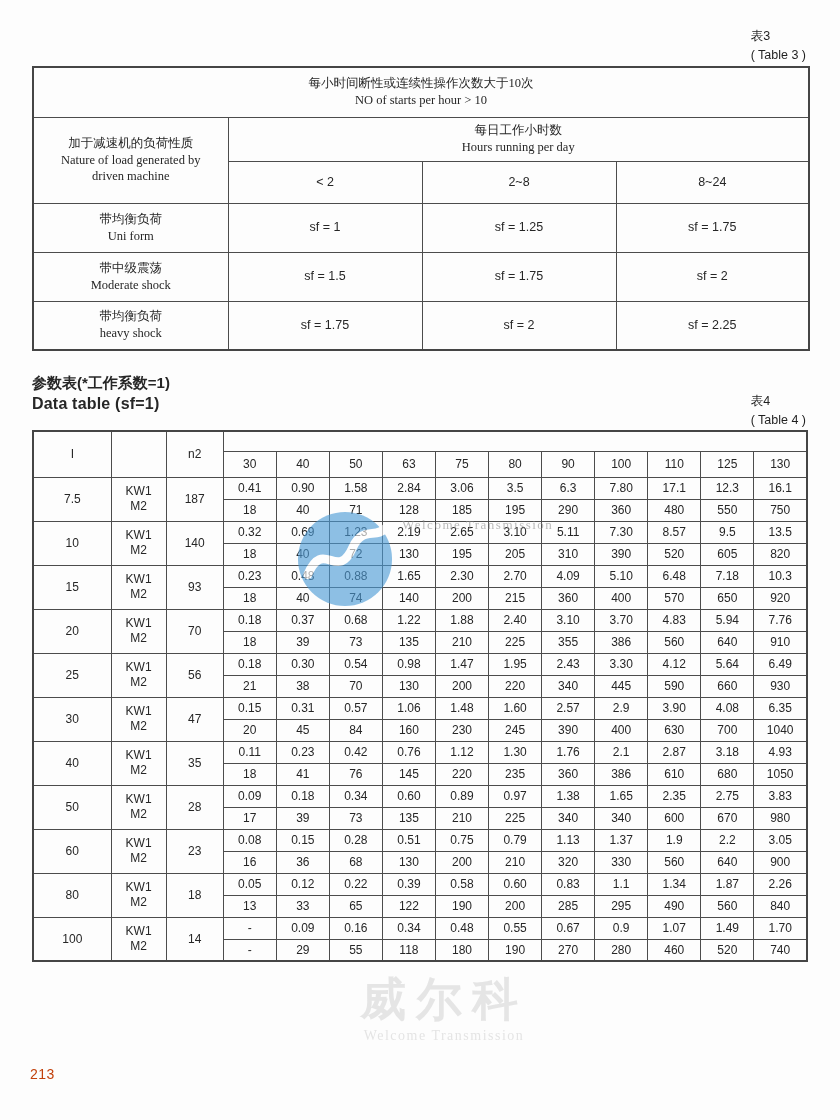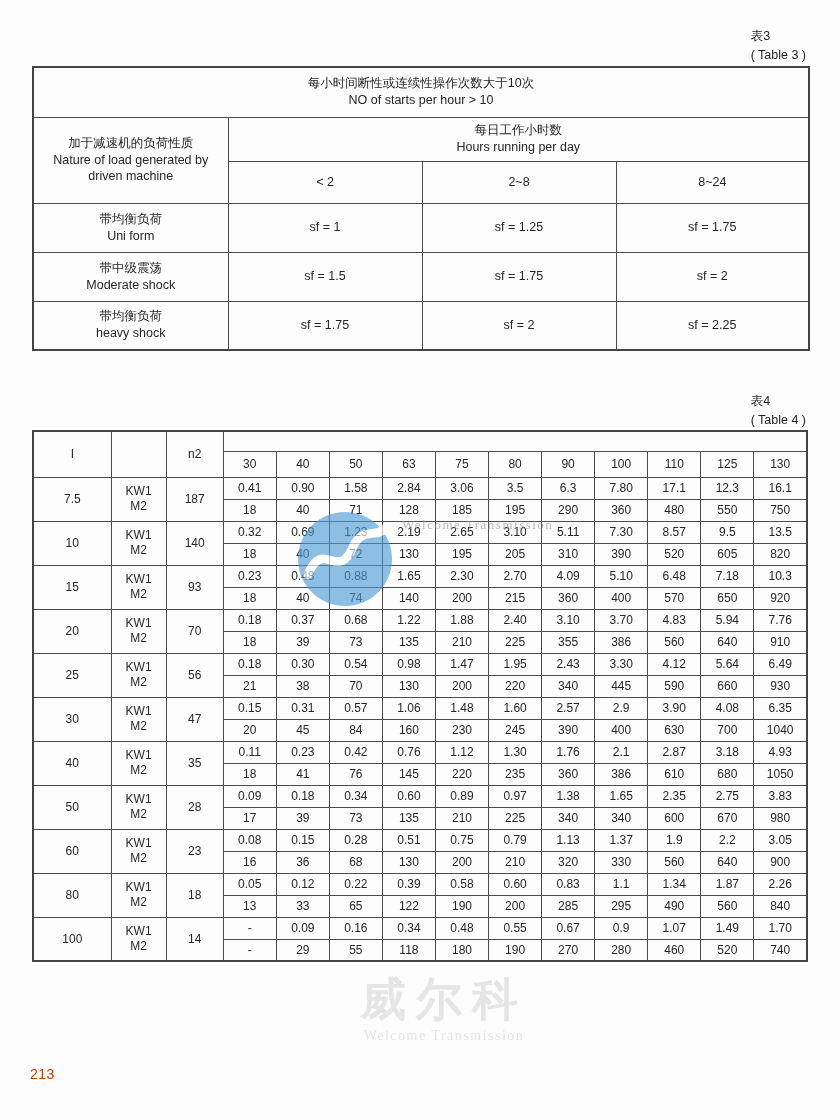--- a/index.html
+++ b/index.html
@@ -23,21 +23,21 @@
     padding: 0 2px; font-size: 12.5px; line-height: 1.35;
     overflow: hidden; white-space: nowrap;
   }
 
   
   #table3 { left: 32px; top: 66px; width: 776px; border: 2px solid #454545; }
   #table3 .h50 { height: 50px; }
   #table3 .h44 { height: 44px; }
   #table3 .h42 { height: 42px; }
   #table3 tbody#t3-body tr { height: 49px; }
-  #table3 td div { line-height: 1.35; }
+  #table3 td div { line-height: 1.35; font-family: Liberation Serif, serif; }
 
   
   #section-title { position: absolute; left: 32px; top: 373px; line-height: 1.35; }
   #section-title .sec-cn { font-size: 15px; font-weight: bold; }
   #section-title .sec-en { font-size: 16px; font-weight: bold; letter-spacing: 0.2px; }
 
   
   #table4 { left: 32px; top: 430px; width: 776px; border: 2px solid #454545; }
   #table4 td { font-size: 12px; }
   #table4 .hstrip { height: 20px; }
@@ -128,20 +128,24 @@
             <div>带均衡负荷</div>
             <div>heavy shock</div>
           </td>
           <td>sf = 1.75</td>
           <td>sf = 2</td>
           <td>sf = 2.25</td>
         </tr>
       </tbody>
   </table>
 
+  <div id="section-title">
+    <div class="sec-cn">参数表(*工作系数=1)</div>
+    <div class="sec-en">Data table (sf=1)</div>
+  </div>
 
   <div class="tag" id="table4-tag">
     <div>表4</div>
     <div>( Table 4 )</div>
   </div>
 
   <table id="table4">
     <colgroup>
       <col style="width:78px">
         <col style="width:55px">

